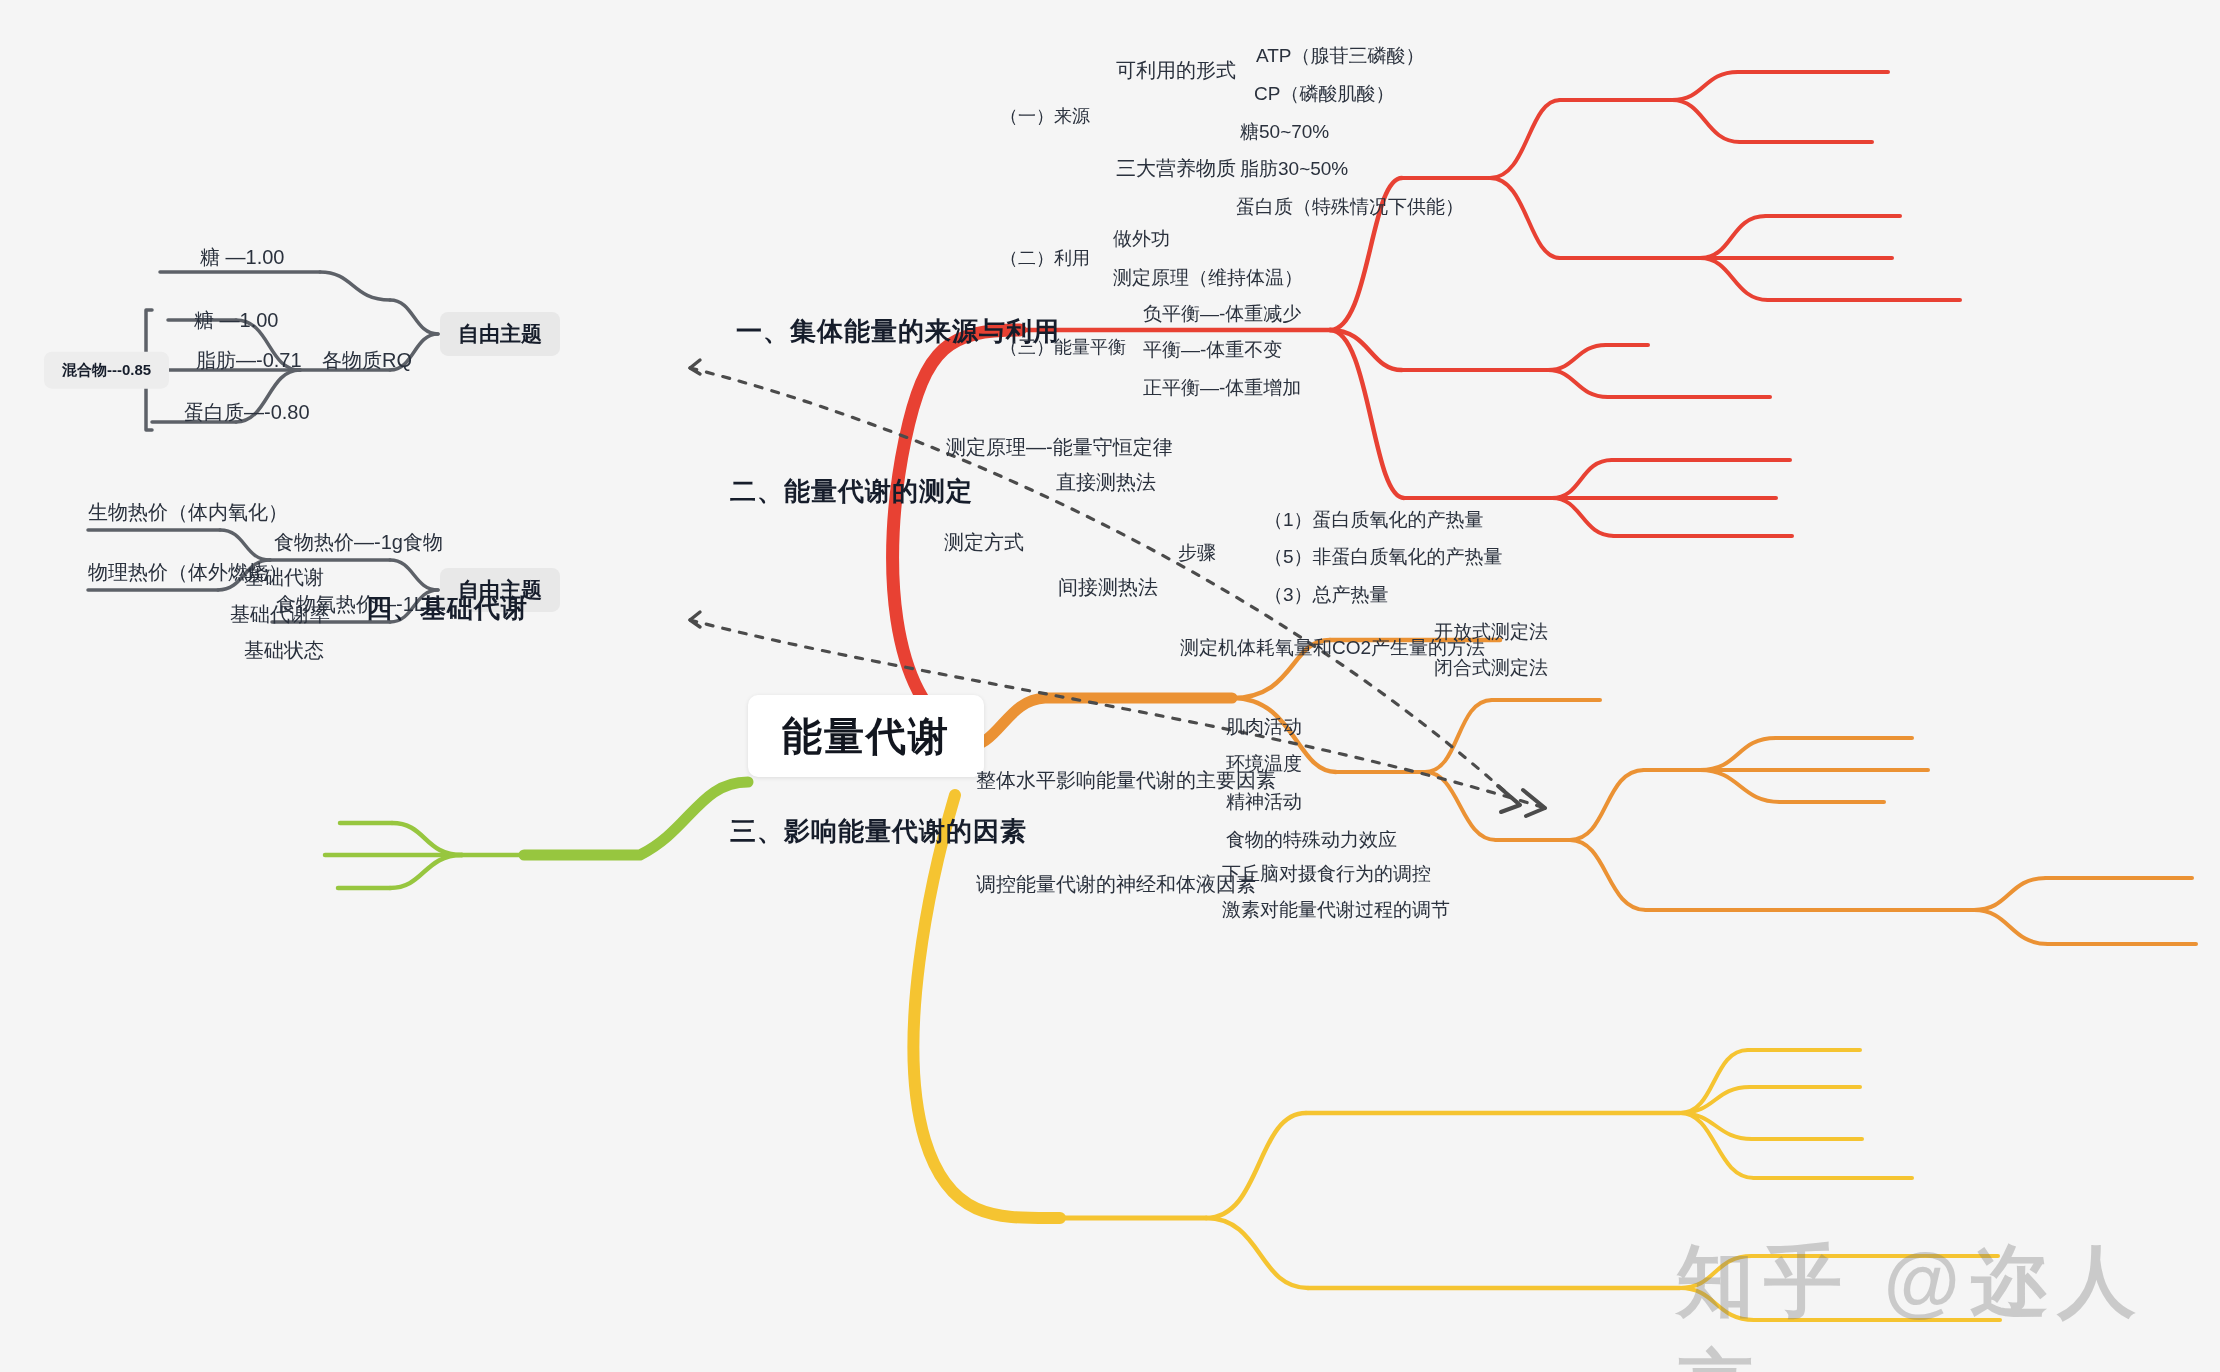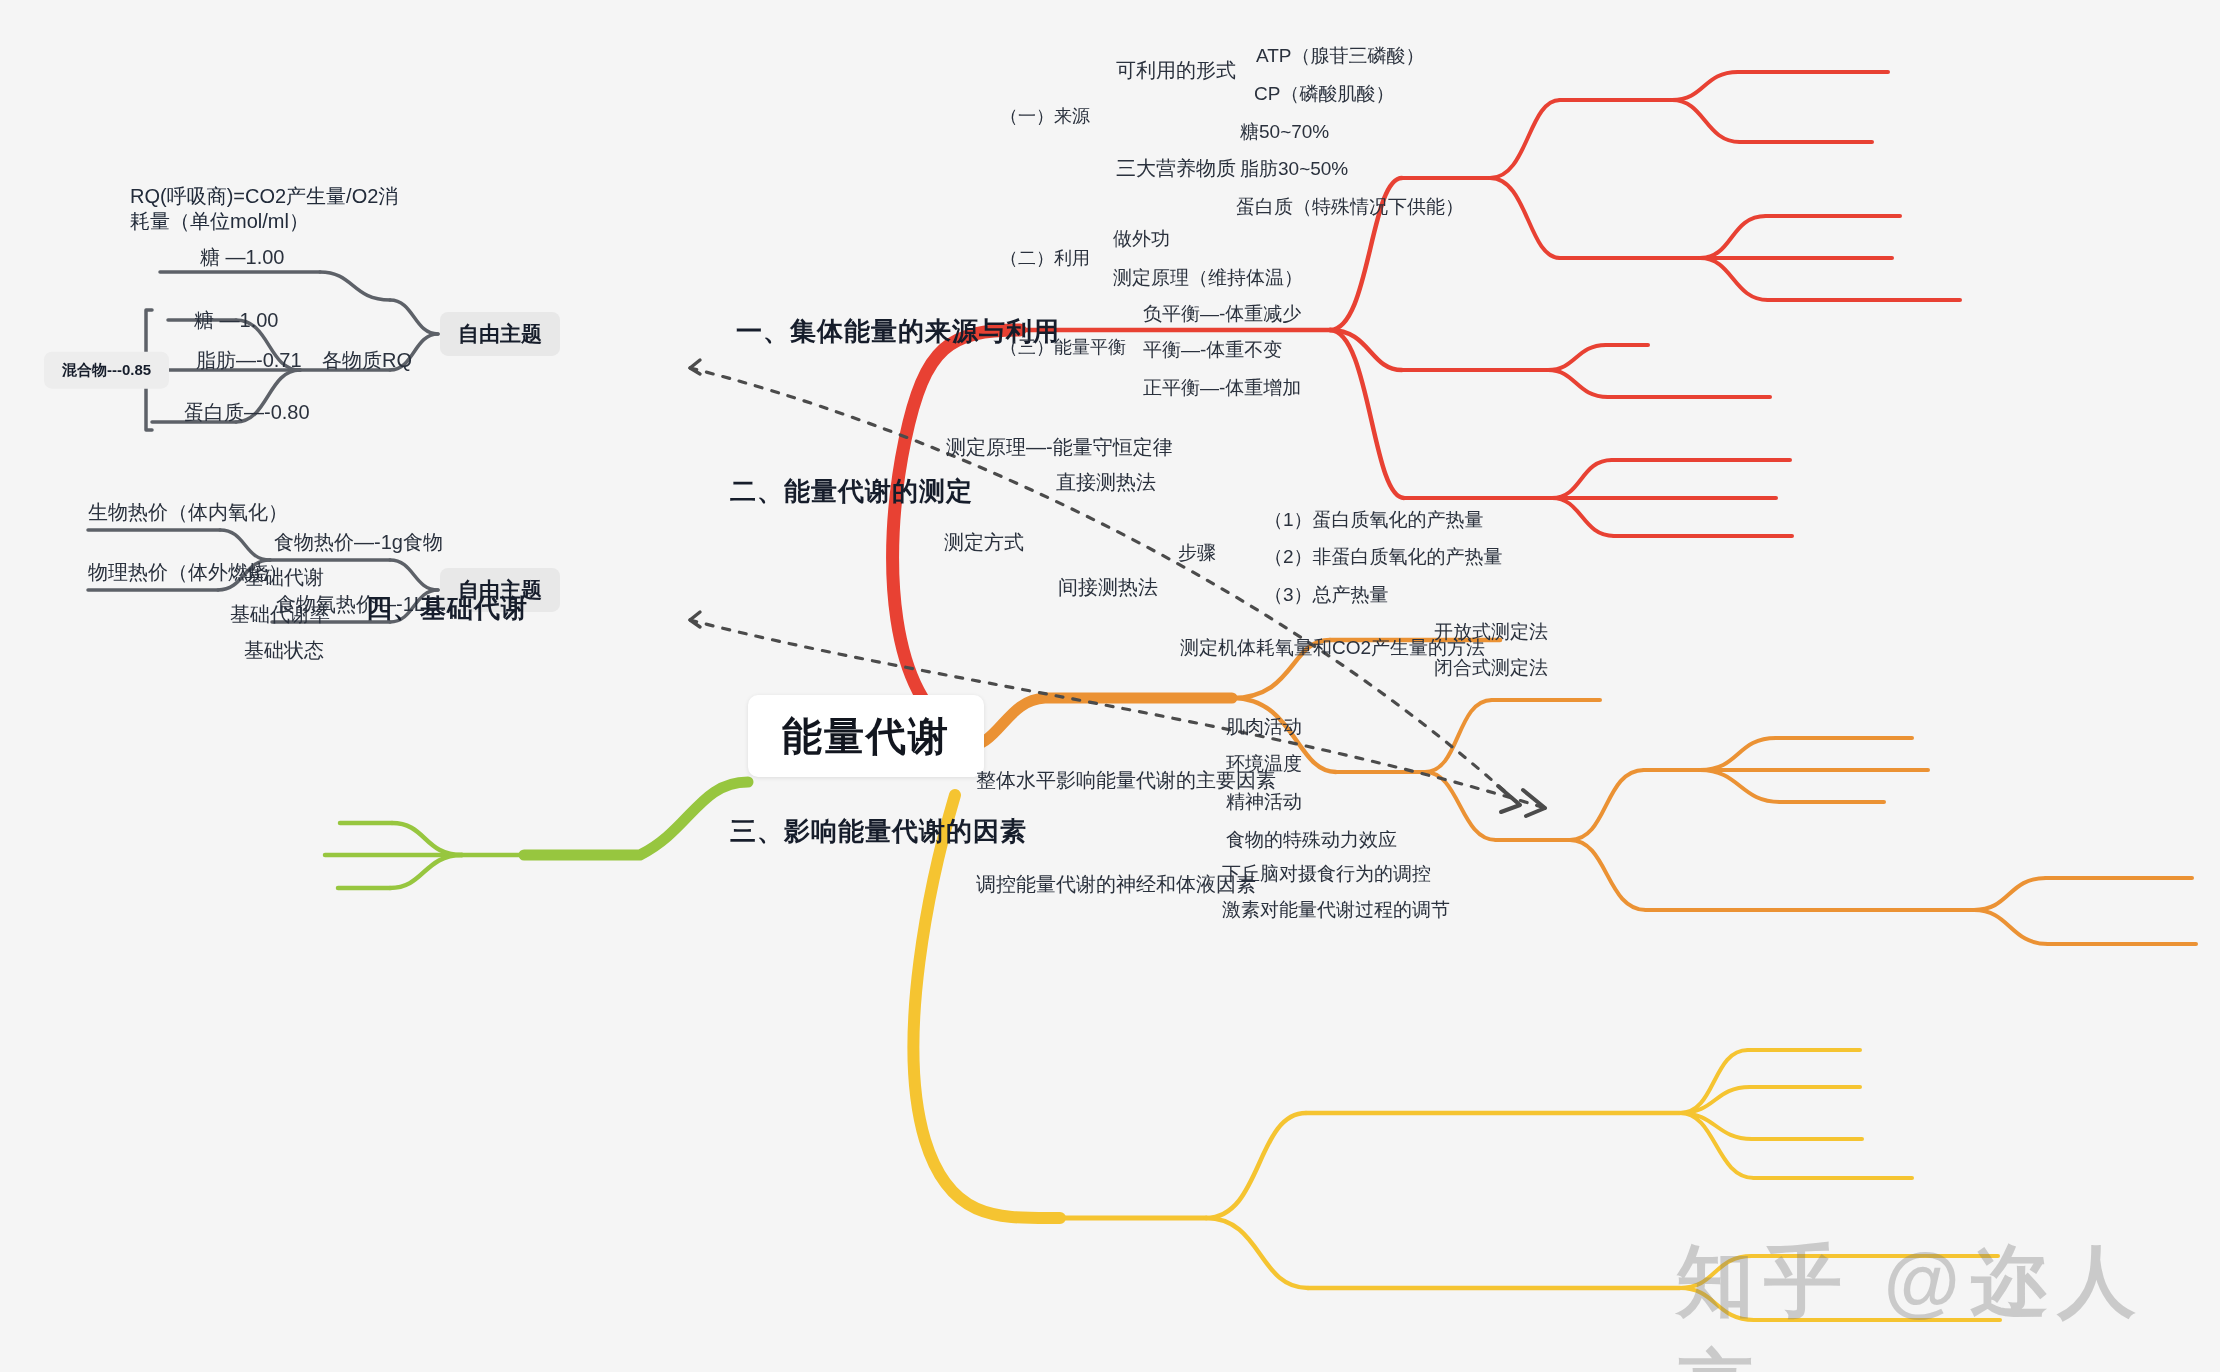--- a/index.html
+++ b/index.html
@@ -196,21 +196,20 @@
       <path d="M 1520 805 L 1498 786 M 1520 805 L 1501 812" stroke="#4b4b4b" stroke-width="4"></path>
       <path d="M 1545 808 L 1523 790 M 1545 808 L 1526 816" stroke="#4b4b4b" stroke-width="4"></path>
 
       <path d="M 690 368 L 700 360 M 690 368 L 700 374" stroke="#4b4b4b" stroke-width="3.4"></path>
       <path d="M 690 620 L 700 612 M 690 620 L 700 627" stroke="#4b4b4b" stroke-width="3.4"></path>
     </g>
   </svg>
 
   <div class="node root" style="left:748px;top:736px;transform:translateY(-50%);">能量代谢</div>
 
-  <div class="node" style="left:130px;top:184px;width:280px;white-space:normal;font-size:20px;">RQ(呼吸商)=CO2产生量/O2消耗量（单位mol/ml）</div>
   <div class="node chip-mix" style="left:44px;top:370px;transform:translateY(-50%);">混合物---0.85</div>
   <div class="node lvl3" style="left:194px;top:308px;">糖 —1.00</div>
 
   <div class="node lvl3" style="left:200px;top:245px;">糖 —1.00</div>
   <div class="node lvl3" style="left:196px;top:348px;">脂肪—-0.71</div>
   <div class="node lvl3" style="left:184px;top:400px;">蛋白质—-0.80</div>
   <div class="node lvl3" style="left:322px;top:348px;">各物质RQ</div>
   <div class="node chip" style="left:440px;top:334px;transform:translateY(-50%);">自由主题</div>
 
   <div class="node lvl3" style="left:88px;top:500px;">生物热价（体内氧化）</div>
@@ -238,21 +237,21 @@
   <div class="node lvl4" style="left:1143px;top:338px;">平衡—-体重不变</div>
   <div class="node lvl4" style="left:1143px;top:376px;">正平衡—-体重增加</div>
 
   <div class="node main-head" style="left:730px;top:475px;">二、能量代谢的测定</div>
   <div class="node lvl3" style="left:946px;top:435px;">测定原理—-能量守恒定律</div>
   <div class="node lvl3" style="left:944px;top:530px;">测定方式</div>
   <div class="node lvl3" style="left:1056px;top:470px;">直接测热法</div>
   <div class="node lvl3" style="left:1058px;top:561px;margin-top:14px;">间接测热法</div>
   <div class="node lvl4" style="left:1178px;top:541px;">步骤</div>
   <div class="node lvl4" style="left:1264px;top:508px;">（1）蛋白质氧化的产热量</div>
-  <div class="node lvl4" style="left:1264px;top:545px;">（2）非蛋白质氧化的产热量</div>
+  <div class="node lvl4" style="left:1264px;top:545px;">（5）非蛋白质氧化的产热量</div>
   <div class="node lvl4" style="left:1264px;top:583px;">（3）总产热量</div>
   <div class="node lvl4" style="left:1180px;top:636px;">测定机体耗氧量和CO2产生量的方法</div>
   <div class="node lvl4" style="left:1434px;top:620px;">开放式测定法</div>
   <div class="node lvl4" style="left:1434px;top:656px;">闭合式测定法</div>
 
   <div class="node main-head" style="left:730px;top:815px;">三、影响能量代谢的因素</div>
   <div class="node lvl3" style="left:976px;top:768px;">整体水平影响能量代谢的主要因素</div>
   <div class="node lvl4" style="left:1226px;top:715px;">肌肉活动</div>
   <div class="node lvl4" style="left:1226px;top:752px;">环境温度</div>
   <div class="node lvl4" style="left:1226px;top:790px;">精神活动</div>

